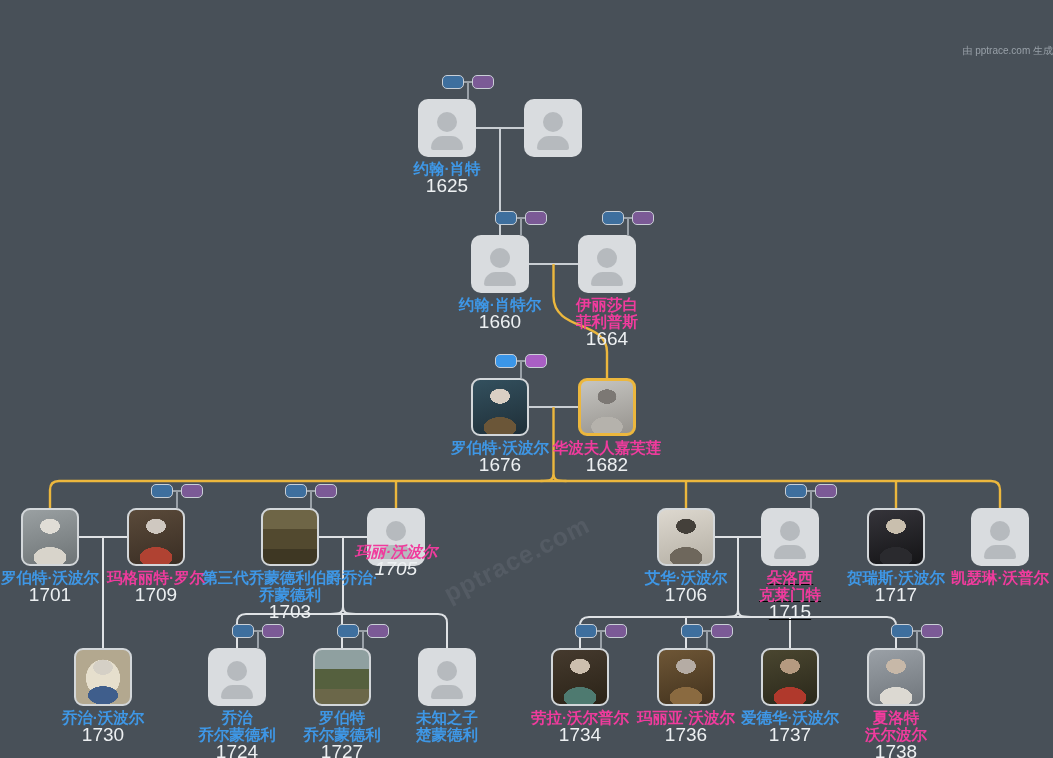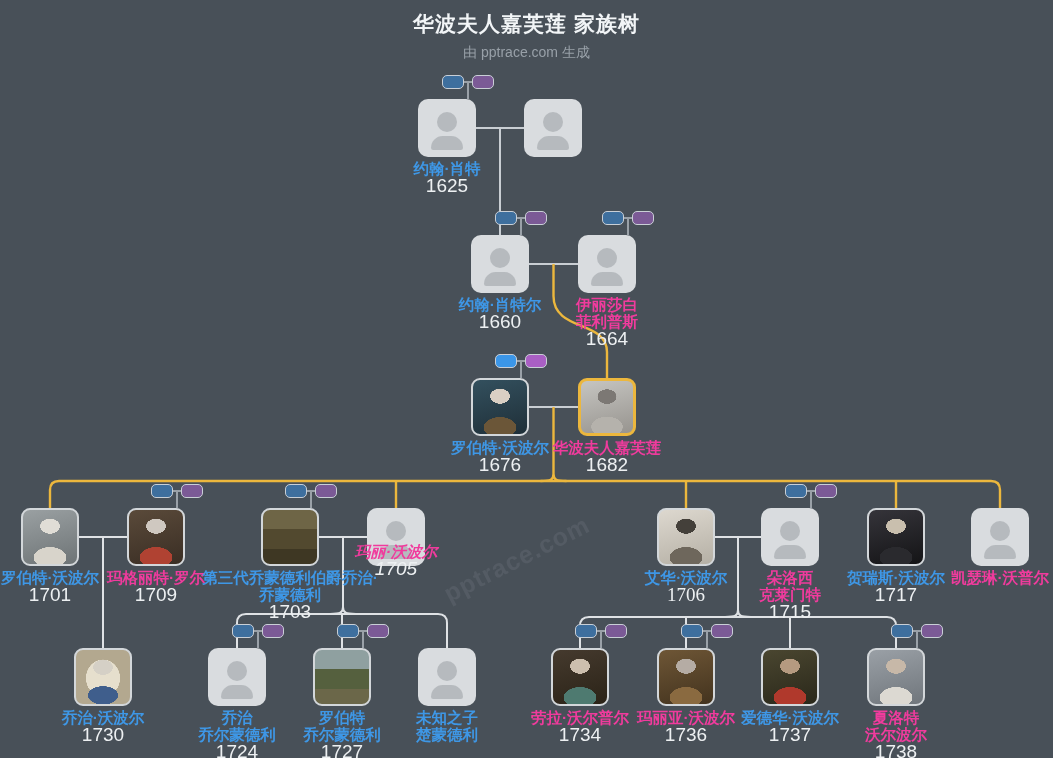--- a/index.html
+++ b/index.html
@@ -1,22 +1,22 @@
 <!DOCTYPE html>
 <html style="--background: #485058; --male: #3E97E6; --female: #F03B9D; --year: #EDF0F2; --highlight: #ECB73D; --line-gray: #C9CED3; --line-white: #DFE2E5; --pill-blue: #3E6F9E; --pill-purple: #7B5A96; --pill-blue-bright: #3B96E8; --pill-purple-bright: #A95FC4; --pill-stem: #9AA1A8; --placeholder-bg: #D9DCDF; --placeholder-icon: #B6BABE;"><head>
 <meta charset="utf-8">
 <style>
   *{margin:0;padding:0;box-sizing:border-box}
   html,body{width:1053px;height:758px;overflow:hidden}
   body{background:#485058;font-family:"Liberation Sans","DejaVu Sans",sans-serif;}
   #stage{position:relative;width:1053px;height:758px;background:#485058;}
   .title{position:absolute;left:0;top:10px;width:100%;text-align:center;color:#f2f5f7;
          font-size:21px;font-weight:bold;letter-spacing:1px;z-index:4}
-  .subtitle{position:absolute;left:0;top:44px;width:100%;text-align:center;color:#98a0a8;
-         font-size:14px;z-index:4}
+  .subtitle{position:absolute;left:0;top:44px;width:100%;text-align:right;color:#98a0a8;
+         font-size:10px;z-index:4}
   #links{position:absolute;left:0;top:0;width:1053px;height:758px;z-index:1}
   #links path{fill:none;stroke-linecap:butt}
   .l-gray{stroke:var(--line-gray);stroke-width:2px}
   .l-white{stroke:var(--line-white);stroke-width:2px}
   .l-yellow{stroke:var(--highlight);stroke-width:2.4px}
   .pillpair{position:absolute;width:52px;height:14px;z-index:1}
   .pillpair::before{content:"";position:absolute;left:21px;top:6px;width:10px;height:2px;background:var(--pill-stem)}
   .pillpair::after{content:"";position:absolute;left:25px;top:7px;width:2px;height:17px;background:var(--pill-stem)}
   .pill{position:absolute;top:0;width:22px;height:14px;border-radius:5px;border:1.5px solid #c9cfd6;z-index:2}
   .pill-blue{left:0;background:var(--pill-blue)}
@@ -37,21 +37,20 @@
   .label.female .nm{color:var(--female)}
   .label .yr{font-size:19px;line-height:17px;font-weight:500;color:var(--year)}
   .watermark{position:absolute;left:432px;top:524px;width:250px;z-index:0;
              transform:rotate(-27deg);font-size:25px;font-weight:bold;letter-spacing:1px;
              color:rgba(225,232,240,0.08)}
 </style>
 </head>
 <body>
 
 <div id="stage">
-  <div class="title">华波夫人嘉芙莲 家族树</div>
   <div class="subtitle">由 pptrace.com 生成</div>
   <div class="watermark">pptrace.com</div>
   <svg id="links" xmlns="http://www.w3.org/2000/svg">
       <path d="M476,128 H524" class="l-gray"></path>
       <path d="M500,128 V235" class="l-gray"></path>
       <path d="M529,264 H578" class="l-gray"></path>
       <path d="M553.5,264 V296 C553.5,332 607,320 607,352 V378" class="l-yellow"></path>
       <path d="M529,407 H578" class="l-gray"></path>
       <path d="M50,508 V490 Q50,481 59,481 H991 Q1000,481 1000,490 V508 M396,481 V508 M686,481 V508 M896,481 V508" class="l-yellow"></path>
       <path d="M553.5,407 V474" class="l-yellow"></path>
@@ -149,33 +148,33 @@
     </div>
     <div class="node placeholder" style="left: 367px; top: 508px;">
       <div class="ph-head"></div>
       <div class="ph-body"></div>
     </div>
     <div class="label female" style="left: 306px; top: 543px; font-style: italic;">
       <div class="nm">玛丽·沃波尔</div>
       <div class="yr">1705</div>
     </div>
     <div class="node portrait" style="left: 657px; top: 508px; background: radial-gradient(30% 23% at 50% 30%, rgb(68, 64, 58) 0px, rgb(68, 64, 58) 60%, rgba(0, 0, 0, 0) 61%), radial-gradient(50% 32% at 50% 88%, rgb(110, 103, 92) 0px, rgb(110, 103, 92) 60%, rgba(0, 0, 0, 0) 61%), linear-gradient(165deg, rgb(221, 216, 207), rgb(181, 176, 165));"></div>
-    <div class="label male" style="left: 596px; top: 569px; font-family: Liberation Serif, serif;">
+    <div class="label male" style="left: 596px; top: 569px;">
       <div class="nm">艾华·沃波尔</div>
       <div class="yr">1706</div>
     </div>
     <div class="pillpair" style="left: 785px; top: 484px;">
       <div class="pill pill-blue"></div>
       <div class="pill pill-purple"></div>
     </div>
     <div class="node placeholder" style="left: 761px; top: 508px;">
       <div class="ph-head"></div>
       <div class="ph-body"></div>
     </div>
-    <div class="label female" style="left: 700px; top: 569px;">
+    <div class="label female" style="left: 700px; top: 569px; text-decoration: underline;">
       <div class="nm">朵洛西</div>
       <div class="nm">克莱门特</div>
       <div class="yr">1715</div>
     </div>
     <div class="node portrait" style="left: 867px; top: 508px; background: radial-gradient(30% 23% at 50% 30%, rgb(201, 191, 174) 0px, rgb(201, 191, 174) 60%, rgba(0, 0, 0, 0) 61%), radial-gradient(50% 32% at 50% 88%, rgb(42, 42, 46) 0px, rgb(42, 42, 46) 60%, rgba(0, 0, 0, 0) 61%), linear-gradient(165deg, rgb(53, 52, 58), rgb(20, 20, 22));"></div>
     <div class="label male" style="left: 806px; top: 569px;">
       <div class="nm">贺瑞斯·沃波尔</div>
       <div class="yr">1717</div>
     </div>
     <div class="node placeholder" style="left: 971px; top: 508px;">

